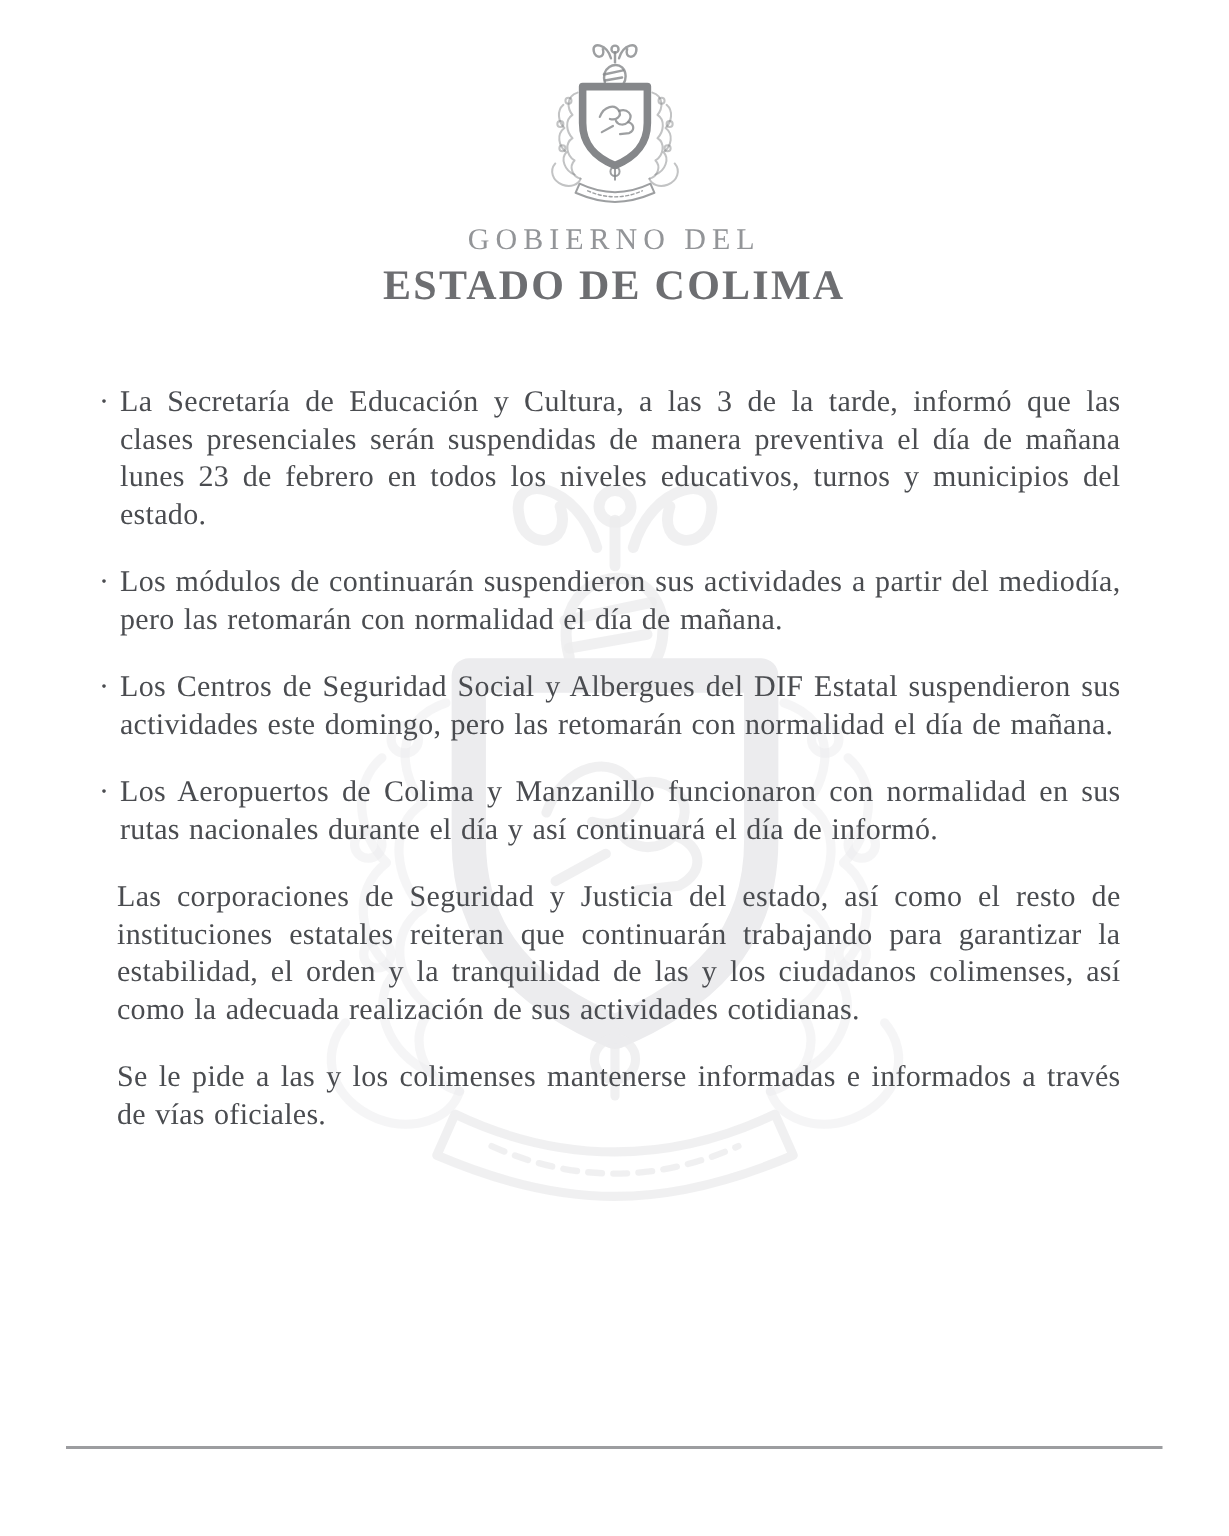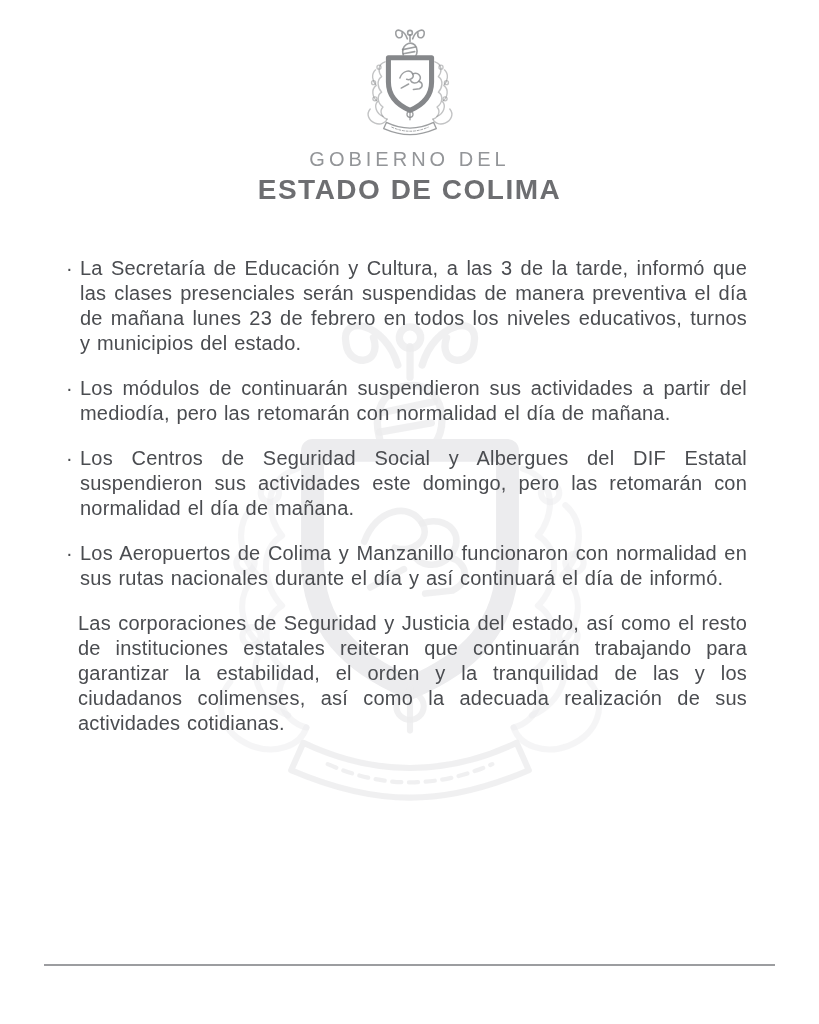--- a/index.html
+++ b/index.html
@@ -1,21 +1,21 @@
 <!DOCTYPE html>
 <html lang="es"><head>
 <meta charset="utf-8">
 <style>
   html,body { margin:0; padding:0; background:#ffffff; }
   .page {
     position:relative;
     width:819px; height:976px;
     background:#ffffff;
     overflow:hidden;
-    font-family:Liberation Sans, sans-serif;
+    font-family:Liberation Serif, serif;
   }
 
   
   .watermark {
     position:absolute;
     left:50%; top:298px;
     transform:translateX(-50%);
     width:640px; height:524px;
     z-index:0;
     pointer-events:none;
@@ -176,20 +176,21 @@
       <li class="bullet-item">
         <span class="dot">·</span>
         <span class="bullet-text">Los Centros de Seguridad Social y Albergues del DIF Estatal suspendieron sus actividades este domingo, pero las retomarán con normalidad el día de mañana.</span>
       </li>
       <li class="bullet-item">
         <span class="dot">·</span>
         <span class="bullet-text">Los Aeropuertos de Colima y Manzanillo funcionaron con normalidad en sus rutas nacionales durante el día y así continuará el día de informó.</span>
       </li>
     </ul>
     <p>Las corporaciones de Seguridad y Justicia del estado, así como el resto de instituciones estatales reiteran que continuarán trabajando para garantizar la estabilidad, el orden y la tranquilidad de las y los ciudadanos colimenses, así como la adecuada realización de sus actividades cotidianas.</p>
+    <p>Se le pide a las y los colimenses mantenerse informadas e informados a través de vías oficiales.</p>
   </main>
 
   <footer class="doc-footer">
     <div class="divider"></div>
     <div class="page-label">Página 2 de 2</div>
   </footer>
 
 </div>
 
 </body></html>

